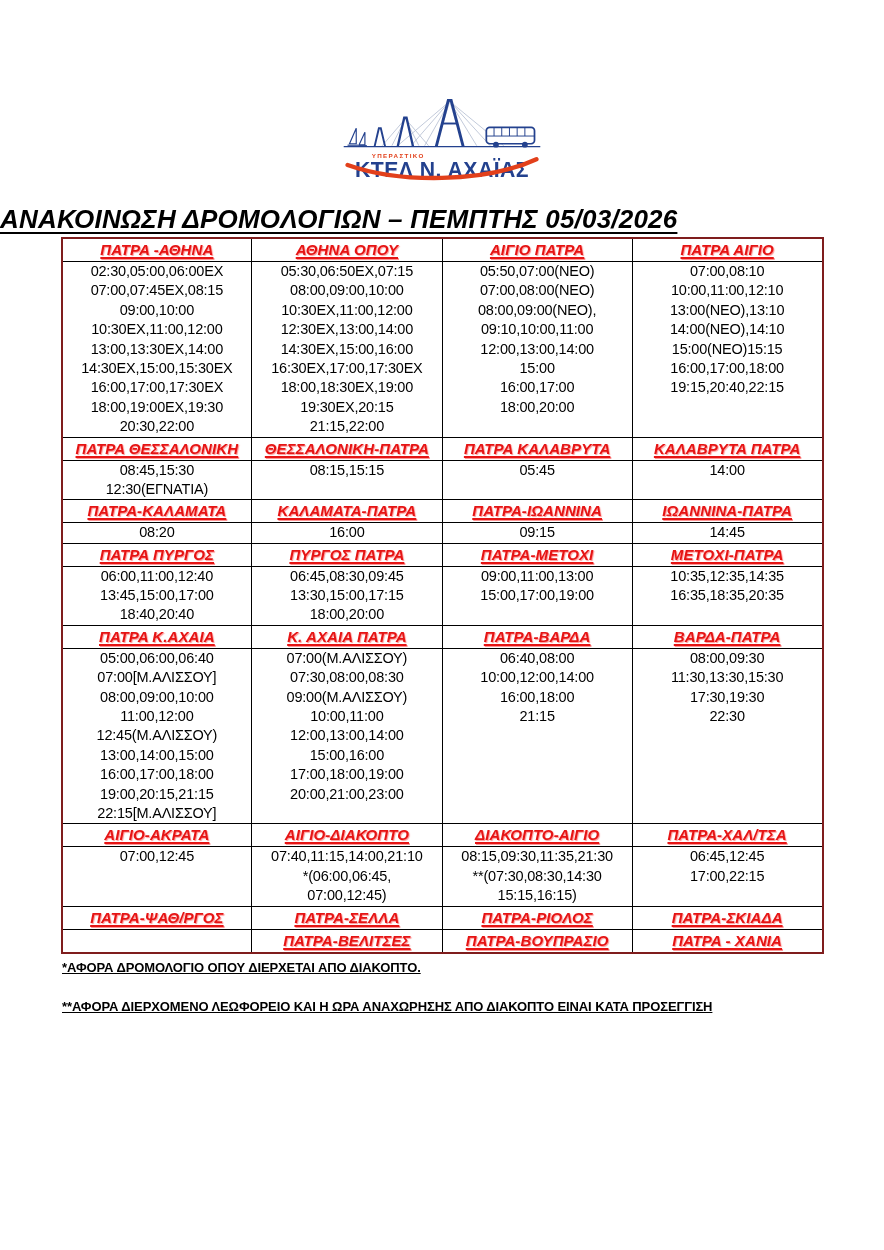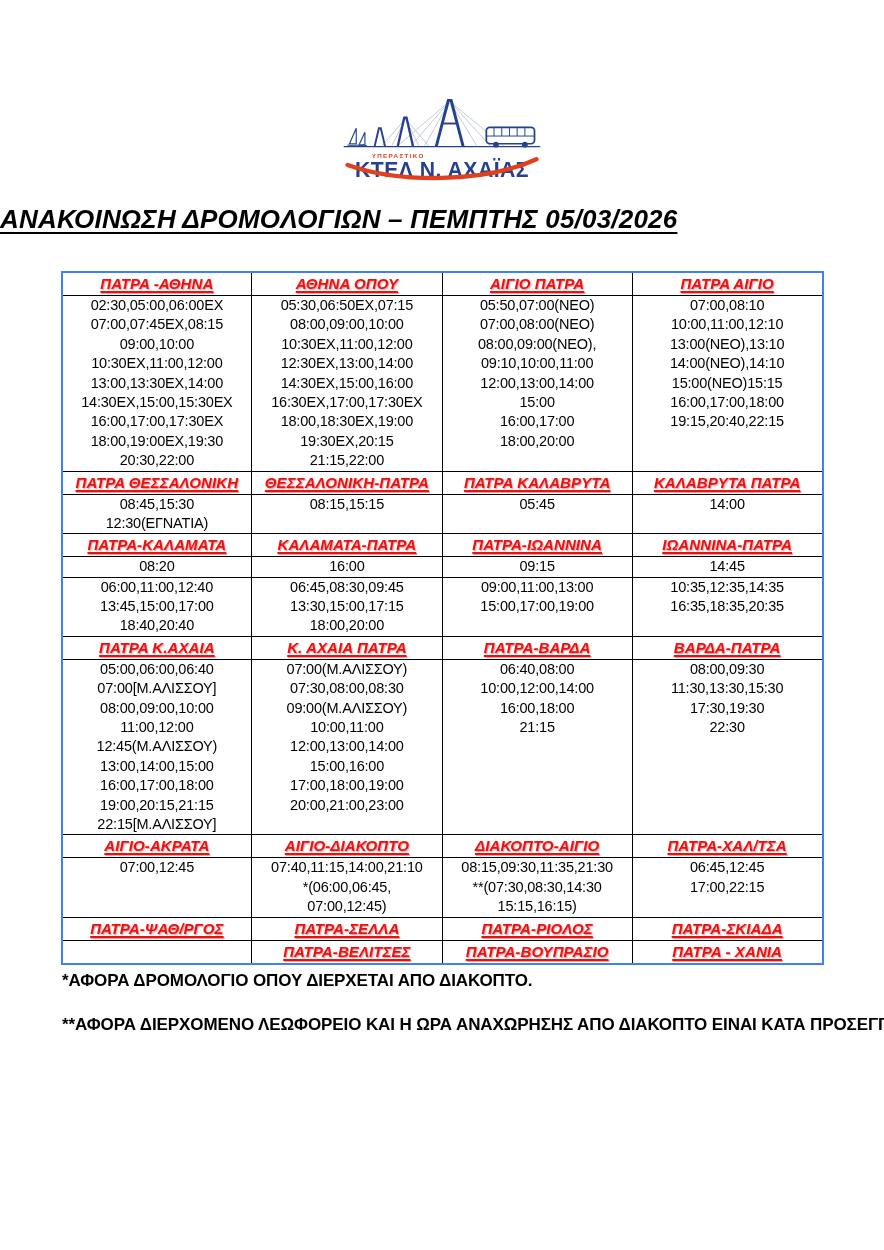--- a/index.html
+++ b/index.html
@@ -28,24 +28,24 @@
     font-style: italic;
     letter-spacing: 0.2px;
     text-decoration: underline;
     text-decoration-thickness: 2px;
     text-underline-offset: 4px;
   }
 
   
   table.schedule {
     border-collapse: collapse;
-    margin: 36px auto 0 auto;
+    margin: 2px auto 0 auto;
     width: 763px;
     table-layout: fixed;
-    border: 2px solid #3b82f6;
+    border: 2px solid #7f1d1d;
   }
   table.schedule td {
     border: 1px solid #000;
     text-align: center;
     vertical-align: top;
     padding: 0;
     overflow: hidden;
   }
   td.route-cell {
     height: 22px;
@@ -71,25 +71,26 @@
   }
   .time-line {
     line-height: 19.4px;
     height: 19.4px;
     white-space: nowrap;
   }
 
   
   .footnotes { margin: 6px 0 0 62px; }
   .footnote {
-    font-size: 17px;
+    font-size: 13px;
     font-weight: bold;
     letter-spacing: -0.1px;
     margin: 0 0 24px 0;
     white-space: nowrap;
+    text-decoration: underline;
   }
 </style>
 </head>
 <body>
 
 <div class="page">
 
   <div class="logo-wrap">
     <svg class="logo-svg" viewBox="0 0 220 100">
 
@@ -231,20 +232,26 @@
             <div class="time-line">16:00</div>
           </td>
           <td class="times-cell">
             <div class="time-line">09:15</div>
           </td>
           <td class="times-cell">
             <div class="time-line">14:45</div>
           </td>
         </tr>
         <tr>
+          <td class="route-cell"><span class="route-label">ΠΑΤΡΑ ΠΥΡΓΟΣ</span></td>
+          <td class="route-cell"><span class="route-label">ΠΥΡΓΟΣ ΠΑΤΡΑ</span></td>
+          <td class="route-cell"><span class="route-label">ΠΑΤΡΑ-ΜΕΤΟΧΙ</span></td>
+          <td class="route-cell"><span class="route-label">ΜΕΤΟΧΙ-ΠΑΤΡΑ</span></td>
+        </tr>
+        <tr>
           <td class="times-cell">
             <div class="time-line">06:00,11:00,12:40</div>
             <div class="time-line">13:45,15:00,17:00</div>
             <div class="time-line">18:40,20:40</div>
           </td>
           <td class="times-cell">
             <div class="time-line">06:45,08:30,09:45</div>
             <div class="time-line">13:30,15:00,17:15</div>
             <div class="time-line">18:00,20:00</div>
           </td>

